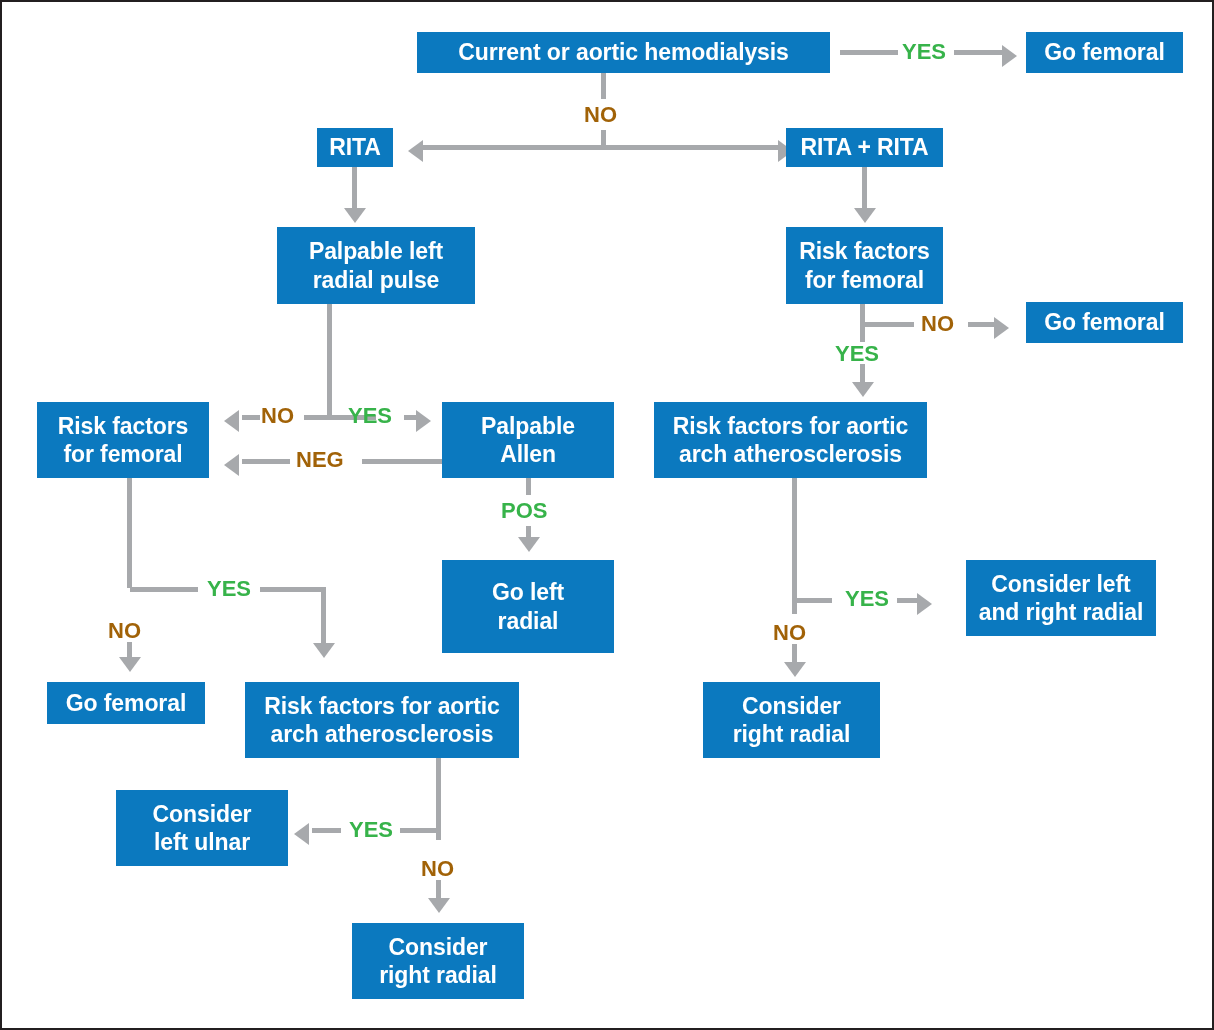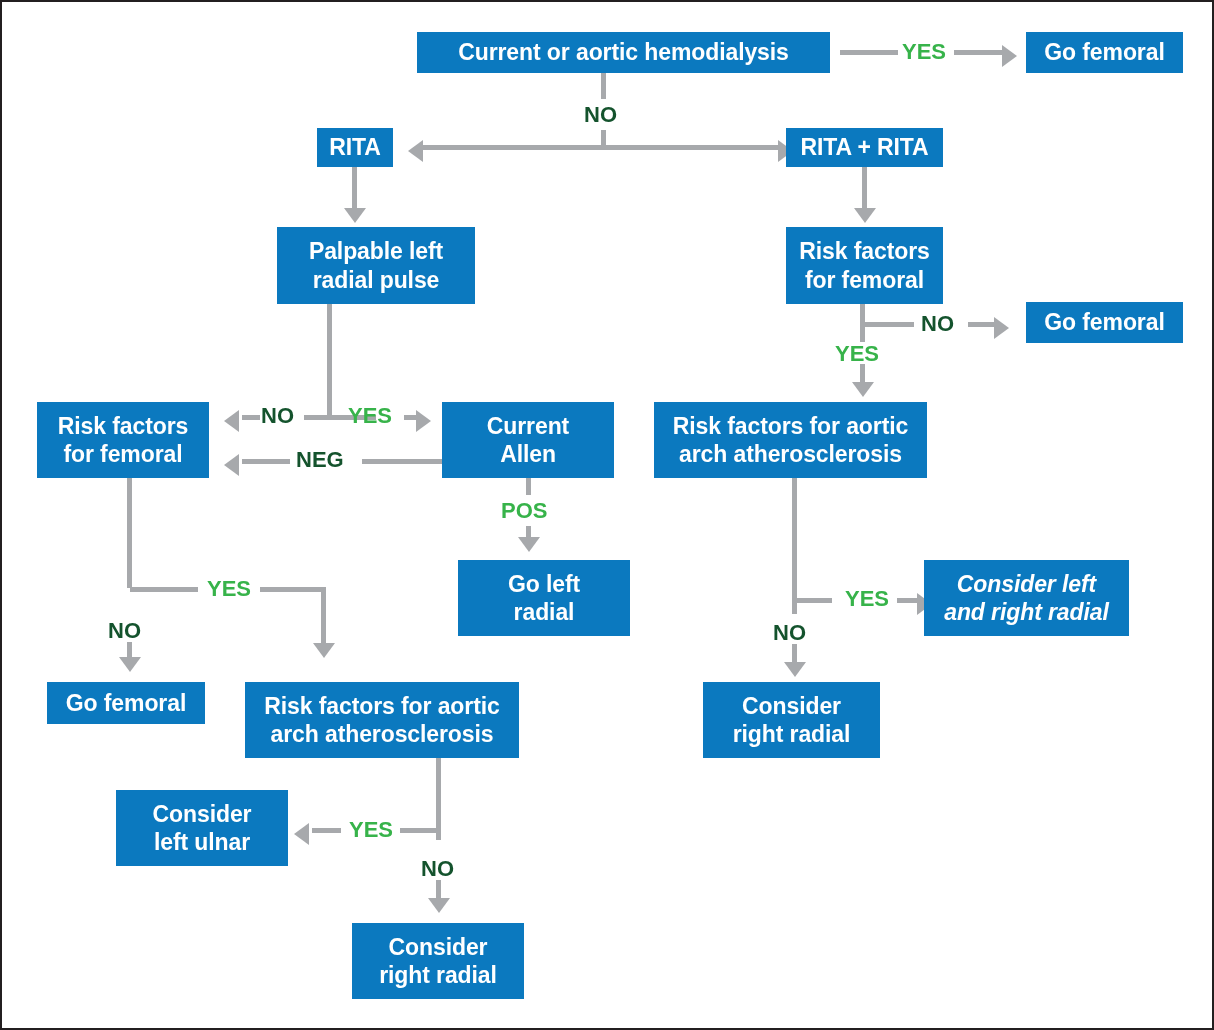--- a/index.html
+++ b/index.html
@@ -33,21 +33,21 @@
   .vline{width:5px;}
   .hline{height:5px;}
   .lbl{
     position:absolute;
     font-weight:bold;
     font-size:22px;
     line-height:1;
     white-space:nowrap;
   }
   .lbl.yes{color:#37b34a;}
-  .lbl.no{color:#14532d;}
+  .lbl.no{color:#a16207;}
   .arrow{position:absolute;width:0;height:0;}
   .arr-down{
     border-left:11px solid transparent;
     border-right:11px solid transparent;
     border-top:15px solid #a7a9ac;
   }
   .arr-right{
     border-top:11px solid transparent;
     border-bottom:11px solid transparent;
     border-left:15px solid #a7a9ac;
@@ -92,34 +92,34 @@
   <div class="lbl no" style="left:259px;top:403px;">NO</div>
   <div class="lbl yes" style="left:346px;top:403px;">YES</div>
   <div class="hline" style="left:240px;top:413px;width:18px;"></div>
   <div class="arrow arr-left" style="left:222px;top:408px;"></div>
   <div class="hline" style="left:402px;top:413px;width:12px;"></div>
   <div class="arrow arr-right" style="left:414px;top:408px;"></div>
 
   <div class="node" style="left:35px;top:400px;width:172px;height:76px;">Risk factors
 for femoral</div>
 
-  <div class="node" style="left:440px;top:400px;width:172px;height:76px;">Current
+  <div class="node" style="left:440px;top:400px;width:172px;height:76px;">Palpable
 Allen</div>
 
   <div class="hline" style="left:360px;top:457px;width:80px;"></div>
   <div class="lbl no" style="left:294px;top:447px;">NEG</div>
   <div class="hline" style="left:240px;top:457px;width:48px;"></div>
   <div class="arrow arr-left" style="left:222px;top:452px;"></div>
 
   <div class="vline" style="left:524px;top:476px;width:5px;height:17px;"></div>
   <div class="lbl yes" style="left:499px;top:498px;">POS</div>
   <div class="vline" style="left:524px;top:524px;width:5px;height:14px;"></div>
   <div class="arrow arr-down" style="left:516px;top:535px;"></div>
 
-  <div class="node" style="left:456px;top:558px;width:172px;height:76px;">Go left
+  <div class="node" style="left:440px;top:558px;width:172px;height:93px;">Go left
 radial</div>
 
   <div class="vline" style="left:125px;top:476px;width:5px;height:110px;"></div>
   <div class="hline" style="left:128px;top:585px;width:68px;"></div>
   <div class="lbl yes" style="left:205px;top:576px;">YES</div>
   <div class="hline" style="left:258px;top:585px;width:66px;"></div>
   <div class="vline" style="left:319px;top:585px;width:5px;height:58px;"></div>
   <div class="arrow arr-down" style="left:311px;top:641px;"></div>
 
   <div class="lbl no" style="left:106px;top:618px;">NO</div>
@@ -169,21 +169,21 @@
 
   <div class="node" style="left:652px;top:400px;width:273px;height:76px;">Risk factors for aortic
 arch atherosclerosis</div>
 
   <div class="vline" style="left:790px;top:476px;width:5px;height:136px;"></div>
   <div class="hline" style="left:793px;top:596px;width:37px;"></div>
   <div class="lbl yes" style="left:843px;top:586px;">YES</div>
   <div class="hline" style="left:895px;top:596px;width:20px;"></div>
   <div class="arrow arr-right" style="left:915px;top:591px;"></div>
 
-  <div class="node" style="left:922px;top:558px;width:205px;height:76px;font-style:italic;">Consider left
+  <div class="node" style="left:964px;top:558px;width:190px;height:76px;">Consider left
 and right radial</div>
 
   <div class="lbl no" style="left:771px;top:620px;">NO</div>
   <div class="vline" style="left:790px;top:642px;width:5px;height:20px;"></div>
   <div class="arrow arr-down" style="left:782px;top:660px;"></div>
 
   <div class="node" style="left:701px;top:680px;width:177px;height:76px;">Consider
 right radial</div>
 
 </div>

